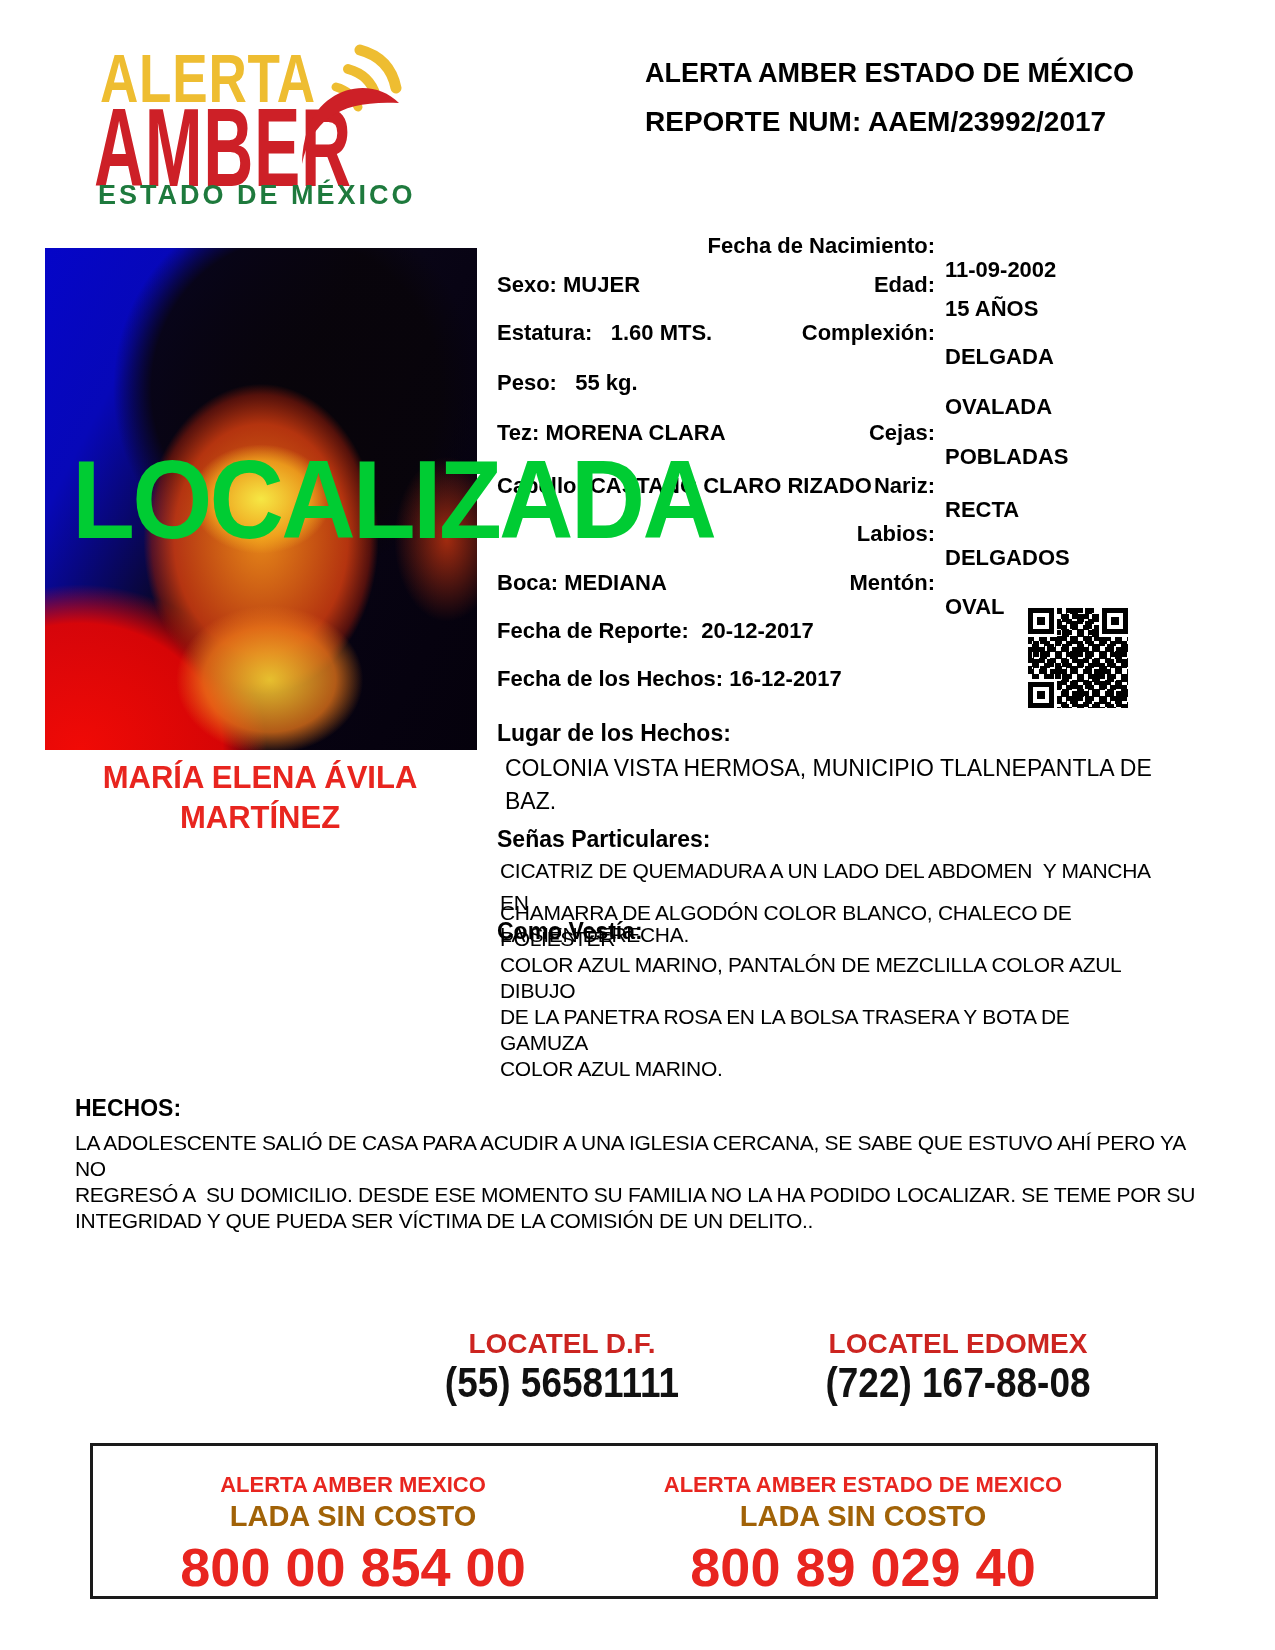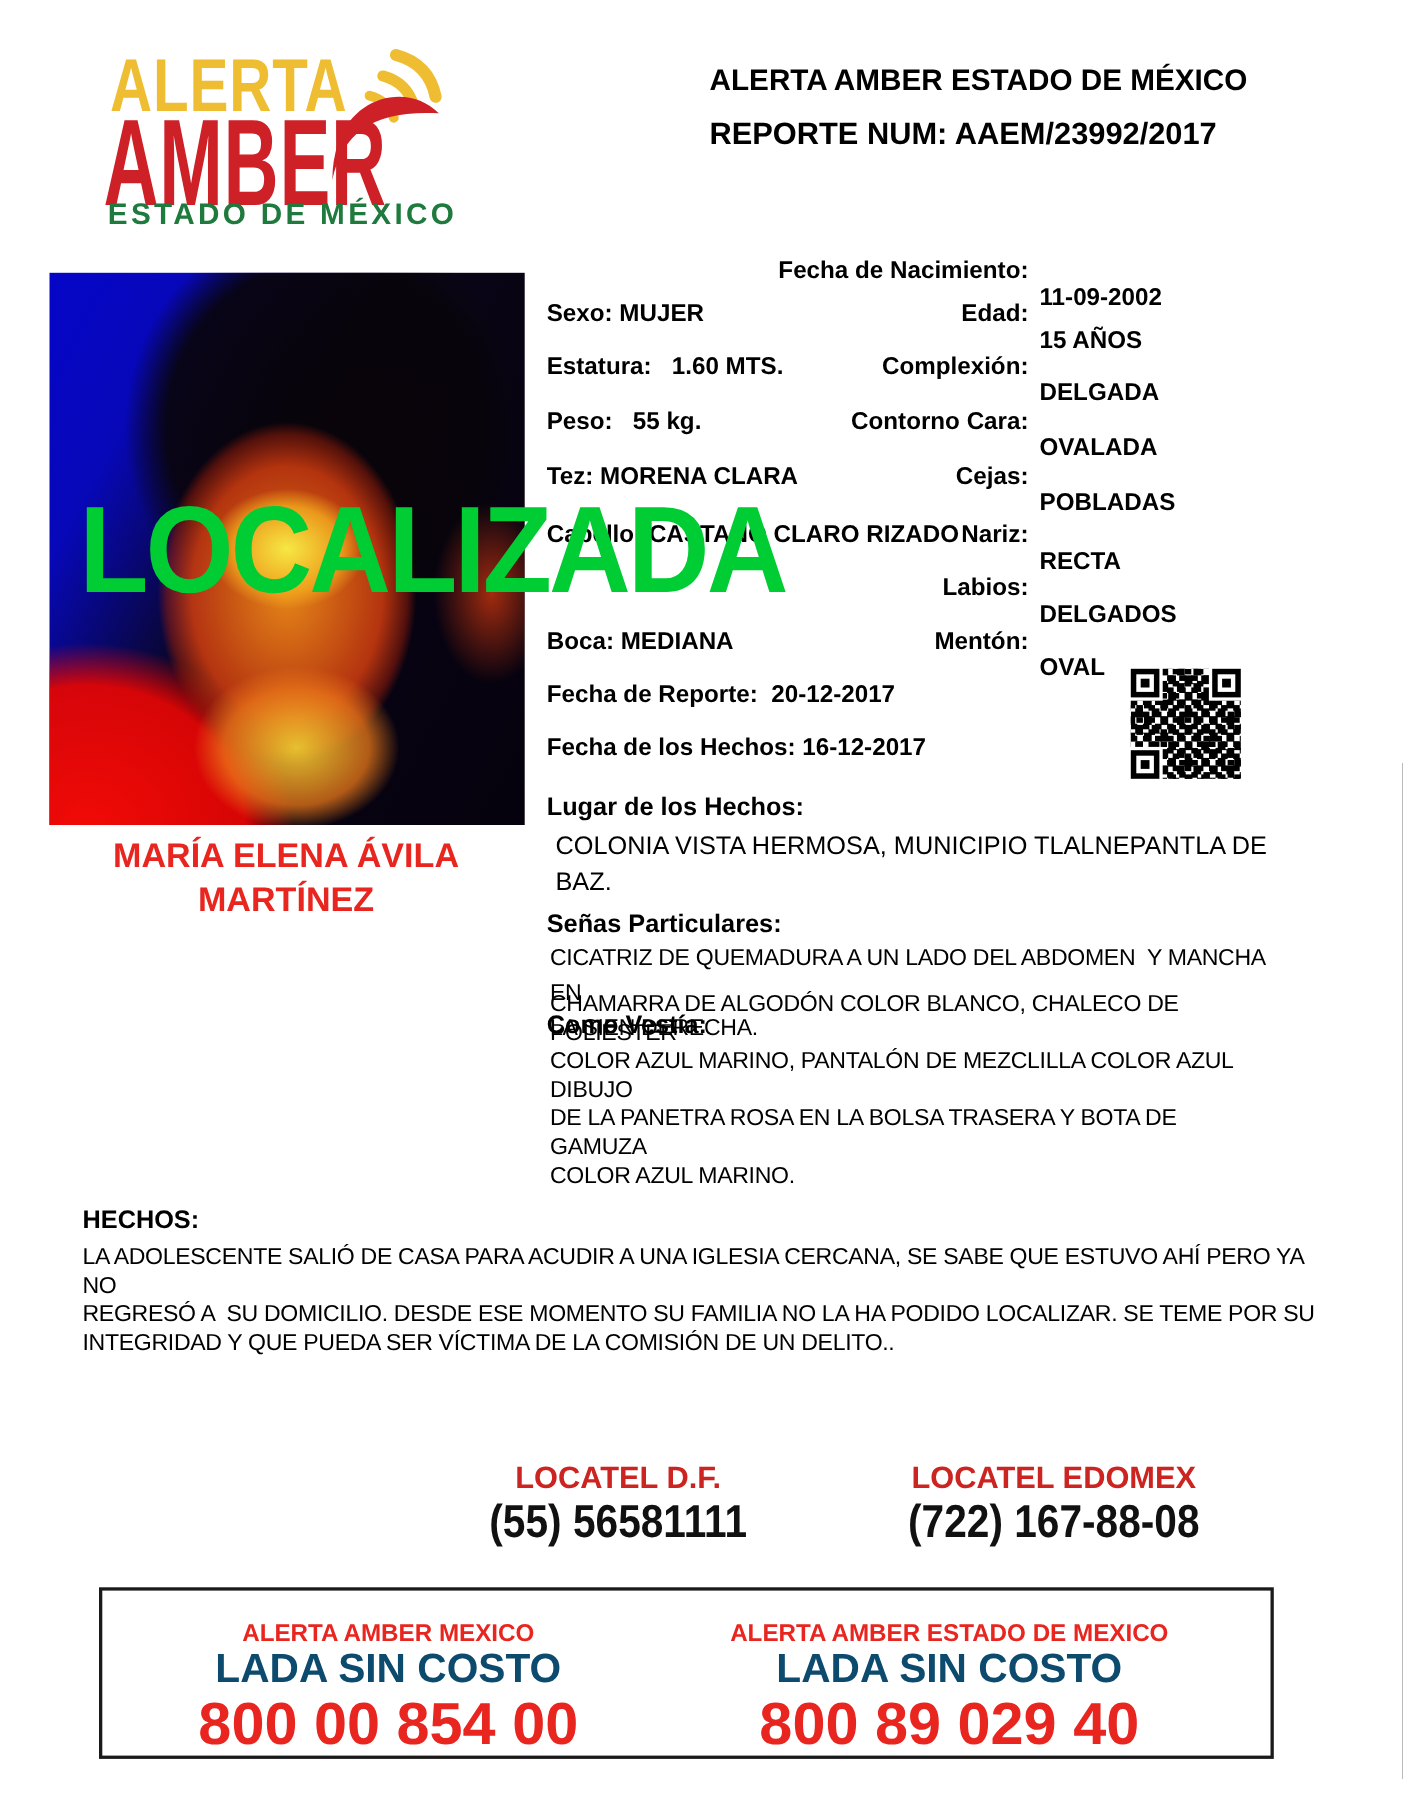--- a/index.html
+++ b/index.html
@@ -65,21 +65,21 @@
   .contact{position:absolute;top:1328px;text-align:center;}
   .contact .cl{font-size:28px;font-weight:bold;color:#cc2420;line-height:32px;}
   .contact .cn{font-size:42px;font-weight:bold;color:#111;line-height:46px;
                transform:scaleX(.88);transform-origin:center top;white-space:pre;}
 
   
   .footer-box{left:90px;top:1443px;width:1062px;height:150px;border:3px solid #1a1a1a;background:#fff;}
   .fcol{position:absolute;top:0;height:100%;text-align:center;}
   .fcol.l{left:30px;width:460px;} .fcol.r{left:500px;width:540px;}
   .fcol .ft{margin-top:24px;font-size:22px;font-weight:bold;color:#e8251f;line-height:30px;}
-  .fcol .fs{font-size:37px;font-weight:bold;color:#0c4a6e;line-height:33px;}
+  .fcol .fs{font-size:29px;font-weight:bold;color:#a16207;line-height:33px;}
   .fcol .fn{margin-top:6px;font-size:54px;font-weight:bold;color:#e8251f;line-height:56px;}
 </style>
 </head>
 <body>
 
 <div class="page">
 
   <div class="abs logo-alerta">ALERTA</div>
   <div class="abs logo-amber">AMBER</div>
   <div class="abs logo-estado">ESTADO DE MÉXICO</div>
@@ -107,21 +107,20 @@
     <span class="rl">Edad:</span>
     <span class="rv">15 AÑOS</span>
   </div>
   <div class="row" style="top:320px">
     <span class="lf">Estatura:   1.60 MTS.</span>
     <span class="rl">Complexión:</span>
     <span class="rv">DELGADA</span>
   </div>
   <div class="row" style="top:370px">
     <span class="lf">Peso:   55 kg.</span>
-    <span class="rl">Contorno Cara:</span>
     <span class="rv">OVALADA</span>
   </div>
   <div class="row" style="top:420px">
     <span class="lf">Tez: MORENA CLARA</span>
     <span class="rl">Cejas:</span>
     <span class="rv">POBLADAS</span>
   </div>
   <div class="row" style="top:473px">
     <span class="lf">Cabello: CASTAÑO CLARO RIZADO</span>
     <span class="rl">Nariz:</span>

